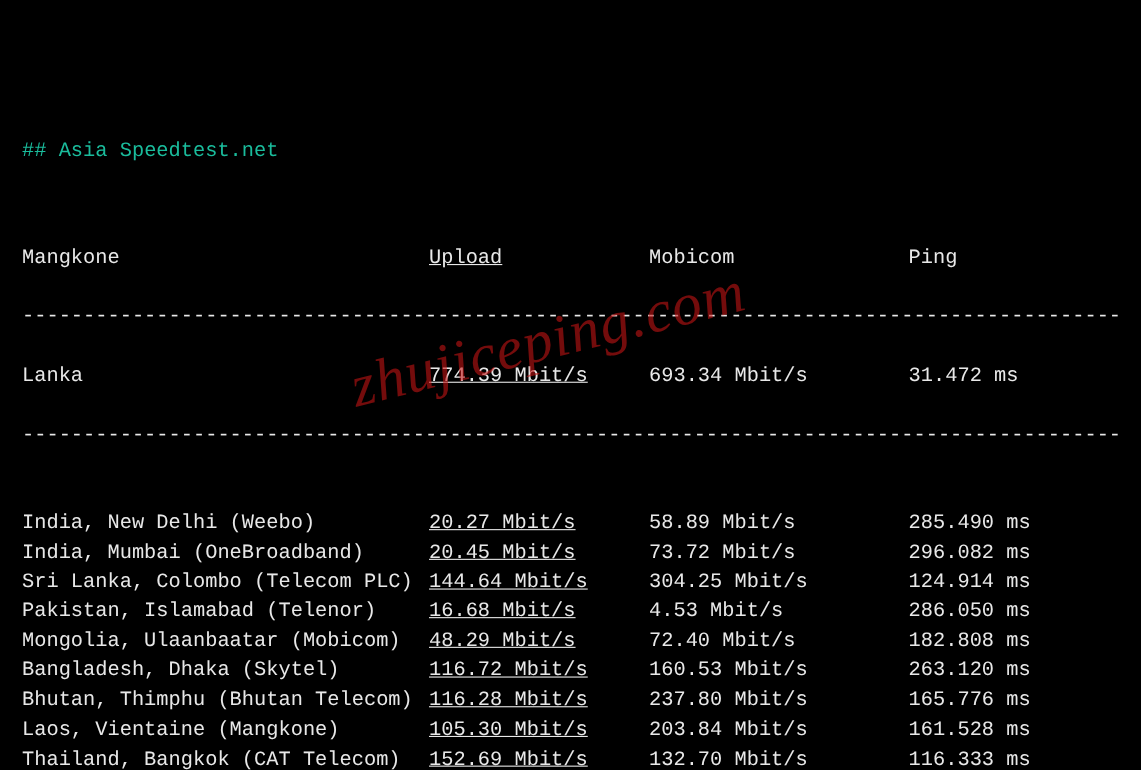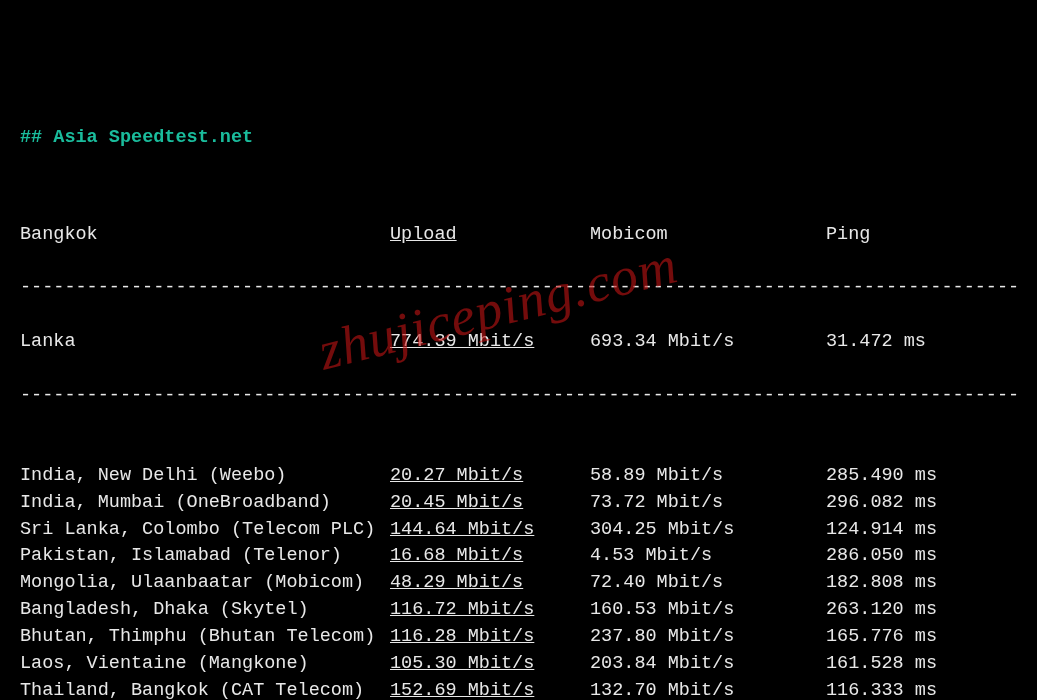--- a/index.html
+++ b/index.html
@@ -10,21 +10,21 @@
     color: #e8e8e8;
     font-family: "Consolas", "Courier New", monospace;
     font-size: 18.5px;
     line-height: 1.45;
     width: 1037px;
     height: 700px;
     overflow: hidden;
     position: relative;
     white-space: pre;
   }
-  .title-line { color: #1abc9c; font-weight: bold; margin-bottom: 16px; }
+  .title-line { color: #1abc9c; font-weight: normal; margin-bottom: 16px; }
   .title-hash { color: #1abc9c; }
   .header-row, .data-row, .nearby-row { display: block; }
   .divider { color: #e8e8e8; letter-spacing: 0; }
   .col-location { display:inline-block; width: 370px; }
   .col-upload   { display:inline-block; width: 200px; text-decoration: underline; }
   .col-download { display:inline-block; width: 200px; }
   .col-ping     { display:inline-block; width: 180px; margin-left: 36px; }
   .watermark {
     position: absolute;
     left: 48%;
@@ -40,21 +40,21 @@
     white-space: nowrap;
   }
 </style>
 </head>
 <body>
 
 
 
 <div class="title-line"><span class="title-hash">## </span><span>Asia Speedtest.net</span></div>
 
-<div class="header-row"><span class="col-location">Bangkok</span><span class="col-upload">Upload</span><span class="col-download">Mobicom</span><span class="col-ping">Ping</span></div>
+<div class="header-row"><span class="col-location">Mangkone</span><span class="col-upload">Upload</span><span class="col-download">Mobicom</span><span class="col-ping">Ping</span></div>
 <div class="divider">------------------------------------------------------------------------------------------</div>
 <div class="nearby-row"><span class="col-location">Lanka</span><span class="col-upload">774.39 Mbit/s</span><span class="col-download">693.34 Mbit/s</span><span class="col-ping">31.472 ms</span></div>
 <div class="divider">------------------------------------------------------------------------------------------</div>
 
 <div id="rows-container"><div class="data-row"><span class="col-location">India, New Delhi (Weebo)</span><span class="col-upload">20.27 Mbit/s</span><span class="col-download">58.89 Mbit/s</span><span class="col-ping">285.490 ms</span></div><div class="data-row"><span class="col-location">India, Mumbai (OneBroadband)</span><span class="col-upload">20.45 Mbit/s</span><span class="col-download">73.72 Mbit/s</span><span class="col-ping">296.082 ms</span></div><div class="data-row"><span class="col-location">Sri Lanka, Colombo (Telecom PLC)</span><span class="col-upload">144.64 Mbit/s</span><span class="col-download">304.25 Mbit/s</span><span class="col-ping">124.914 ms</span></div><div class="data-row"><span class="col-location">Pakistan, Islamabad (Telenor)</span><span class="col-upload">16.68 Mbit/s</span><span class="col-download">4.53 Mbit/s</span><span class="col-ping">286.050 ms</span></div><div class="data-row"><span class="col-location">Mongolia, Ulaanbaatar (Mobicom)</span><span class="col-upload">48.29 Mbit/s</span><span class="col-download">72.40 Mbit/s</span><span class="col-ping">182.808 ms</span></div><div class="data-row"><span class="col-location">Bangladesh, Dhaka (Skytel)</span><span class="col-upload">116.72 Mbit/s</span><span class="col-download">160.53 Mbit/s</span><span class="col-ping">263.120 ms</span></div><div class="data-row"><span class="col-location">Bhutan, Thimphu (Bhutan Telecom)</span><span class="col-upload">116.28 Mbit/s</span><span class="col-download">237.80 Mbit/s</span><span class="col-ping">165.776 ms</span></div><div class="data-row"><span class="col-location">Laos, Vientaine (Mangkone)</span><span class="col-upload">105.30 Mbit/s</span><span class="col-download">203.84 Mbit/s</span><span class="col-ping">161.528 ms</span></div><div class="data-row"><span class="col-location">Thailand, Bangkok (CAT Telecom)</span><span class="col-upload">152.69 Mbit/s</span><span class="col-download">132.70 Mbit/s</span><span class="col-ping">116.333 ms</span></div></div>
 
 
 
 <div class="watermark">zhujiceping.com</div>
 

